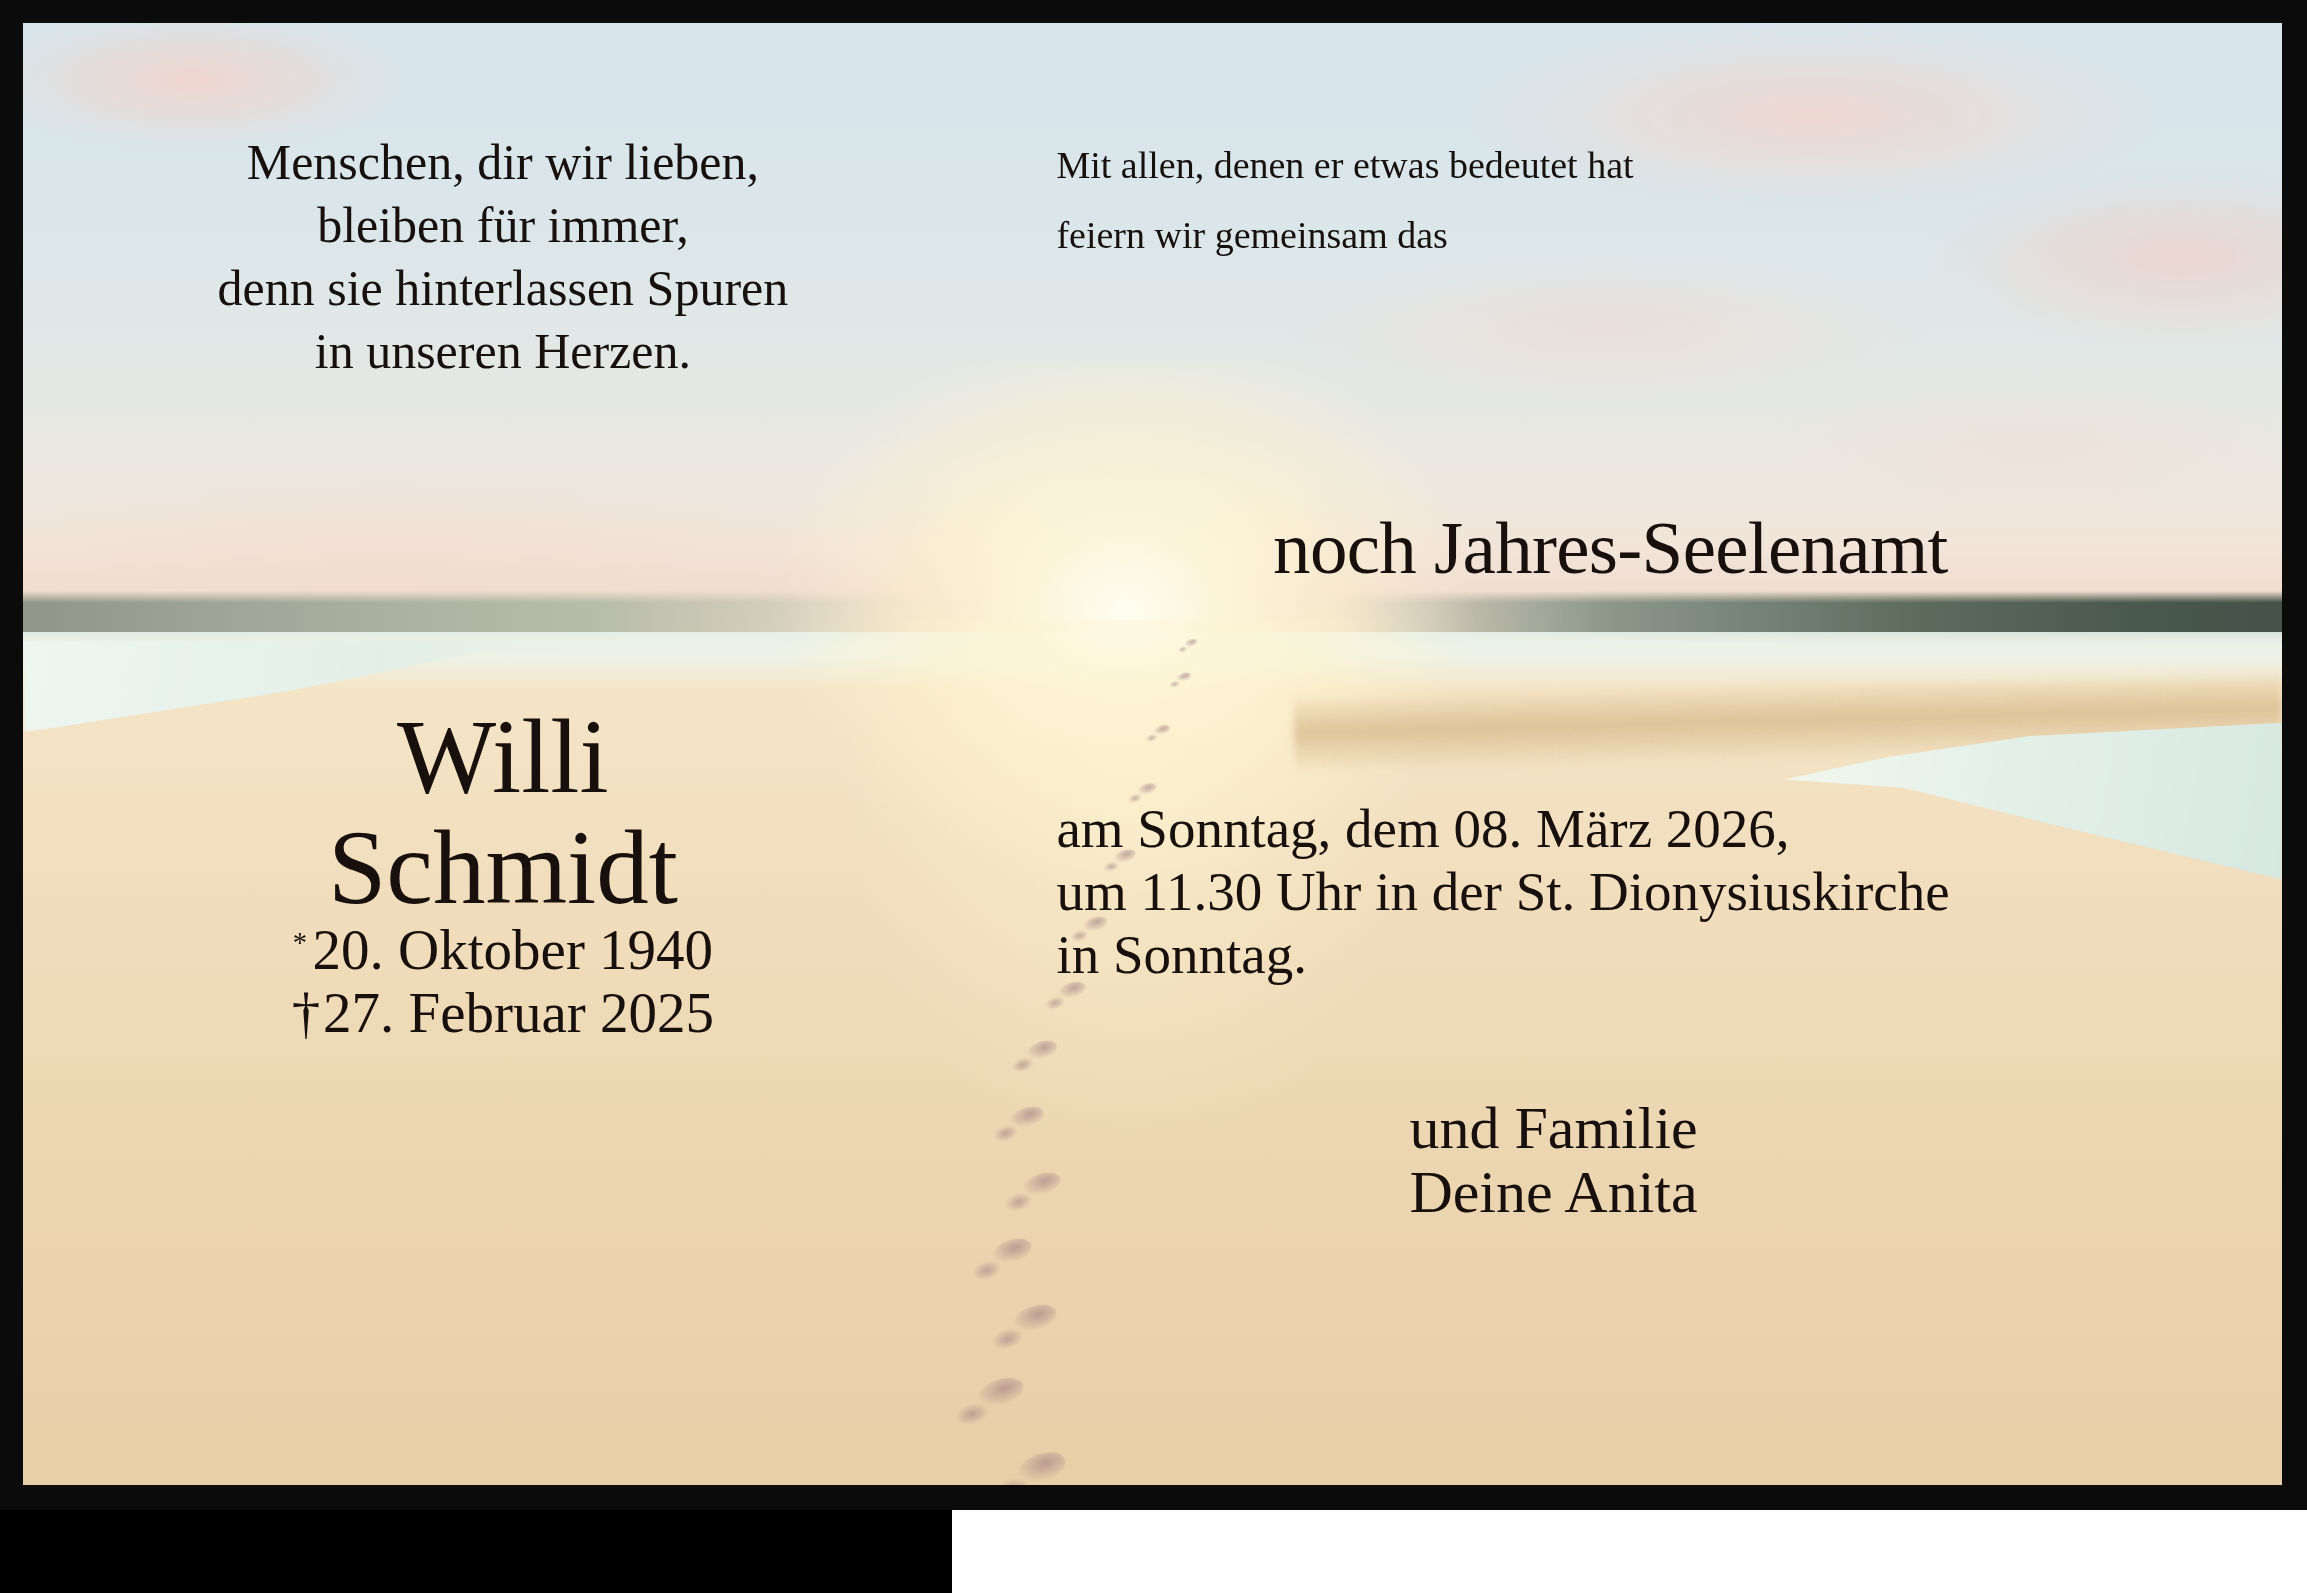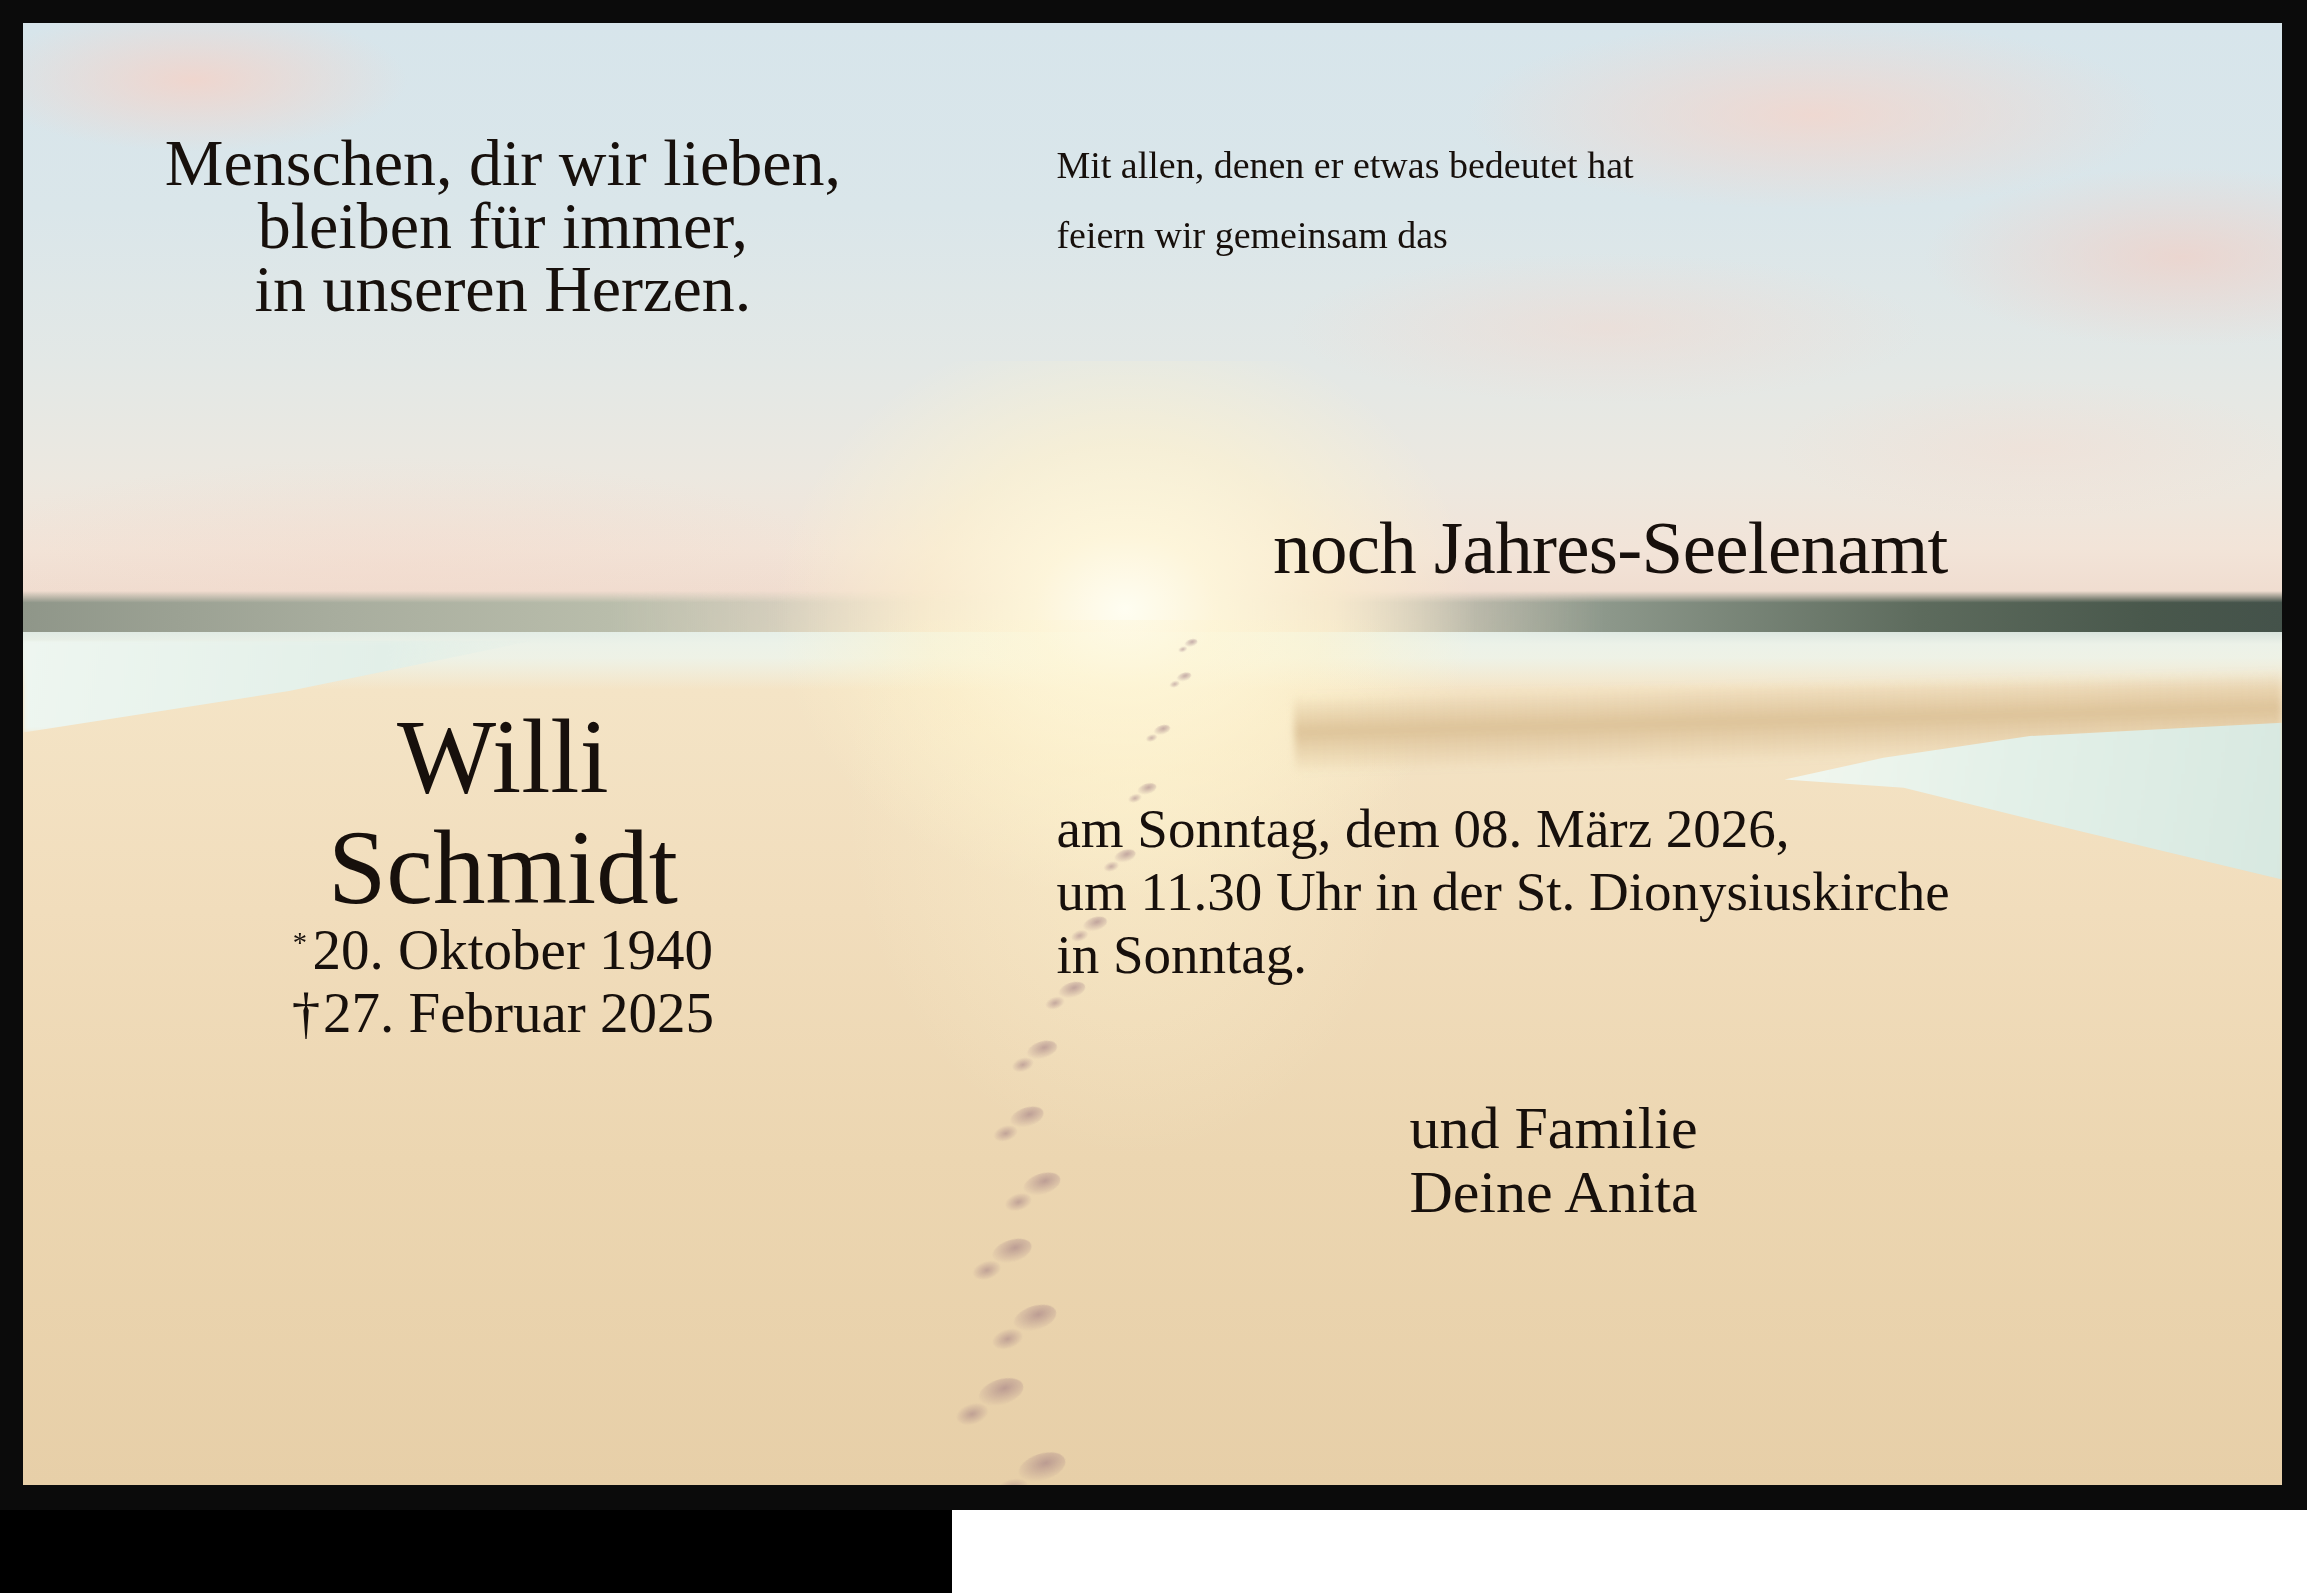--- a/index.html
+++ b/index.html
@@ -56,21 +56,21 @@
 
   
   .fp{position:absolute;width:44px;height:24px;border-radius:50%;
     background:radial-gradient(ellipse at 60% 40%, rgba(150,112,126,.55), rgba(150,112,126,0) 75%);
     filter:blur(0.7px);}
   .fp::after{content:"";position:absolute;left:-25.6px;top:14px;width:31px;height:18.5px;border-radius:50%;
     background:radial-gradient(ellipse, rgba(150,112,126,.5), rgba(150,112,126,0) 75%);}
 
   
   .txt{position:absolute;color:#17100c;font-family:"Liberation Serif",serif;}
-  .poem{left:128px;top:108px;width:703px;text-align:center;font-size:66px;line-height:63px;}
+  .poem{left:128px;top:108px;width:703px;text-align:center;font-size:50px;line-height:63px;}
   .invite{left:1033px;top:107px;font-size:38px;line-height:70px;}
   .title{left:1033px;top:482px;width:1108px;text-align:center;font-size:75px;letter-spacing:-0.7px;}
   .name1{left:128px;top:673px;width:703px;text-align:center;font-size:105px;}
   .name2{left:128px;top:784px;width:703px;text-align:center;font-size:105px;}
   .dates{left:128px;top:888px;width:703px;text-align:center;font-size:57px;line-height:63px;}
   .bsym{font-size:.5em;vertical-align:.6em;margin-right:5.7px;}
   .dsym{margin-right:2.8px;}
   .details{left:1033px;top:774px;font-size:55px;line-height:63px;}
   .closing{left:1386px;top:1073px;font-size:60px;line-height:64px;}
 </style>
@@ -102,20 +102,21 @@
         <div class="fp" style="left: 1019px; top: 1161px; transform: translate(-50%, -50%) scale(0.86) rotate(-18deg);"></div>
         <div class="fp" style="left: 989px; top: 1228px; transform: translate(-50%, -50%) scale(0.92) rotate(-18deg);"></div>
         <div class="fp" style="left: 1012px; top: 1295px; transform: translate(-50%, -50%) scale(1) rotate(-18deg);"></div>
         <div class="fp" style="left: 978px; top: 1369px; transform: translate(-50%, -50%) scale(1.05) rotate(-18deg);"></div>
         <div class="fp" style="left: 1019px; top: 1444px; transform: translate(-50%, -50%) scale(1.1) rotate(-18deg);"></div>
       </div>
 
     <div class="txt poem">
       <div>Menschen, dir wir lieben,</div>
       <div>bleiben für immer,</div>
+      <div>denn sie hinterlassen Spuren</div>
       <div>in unseren Herzen.</div>
     </div>
 
     <div class="txt invite">
       <div>Mit allen, denen er etwas bedeutet hat</div>
       <div>feiern wir gemeinsam das</div>
     </div>
 
     <div class="txt title">noch Jahres-Seelenamt</div>
 

